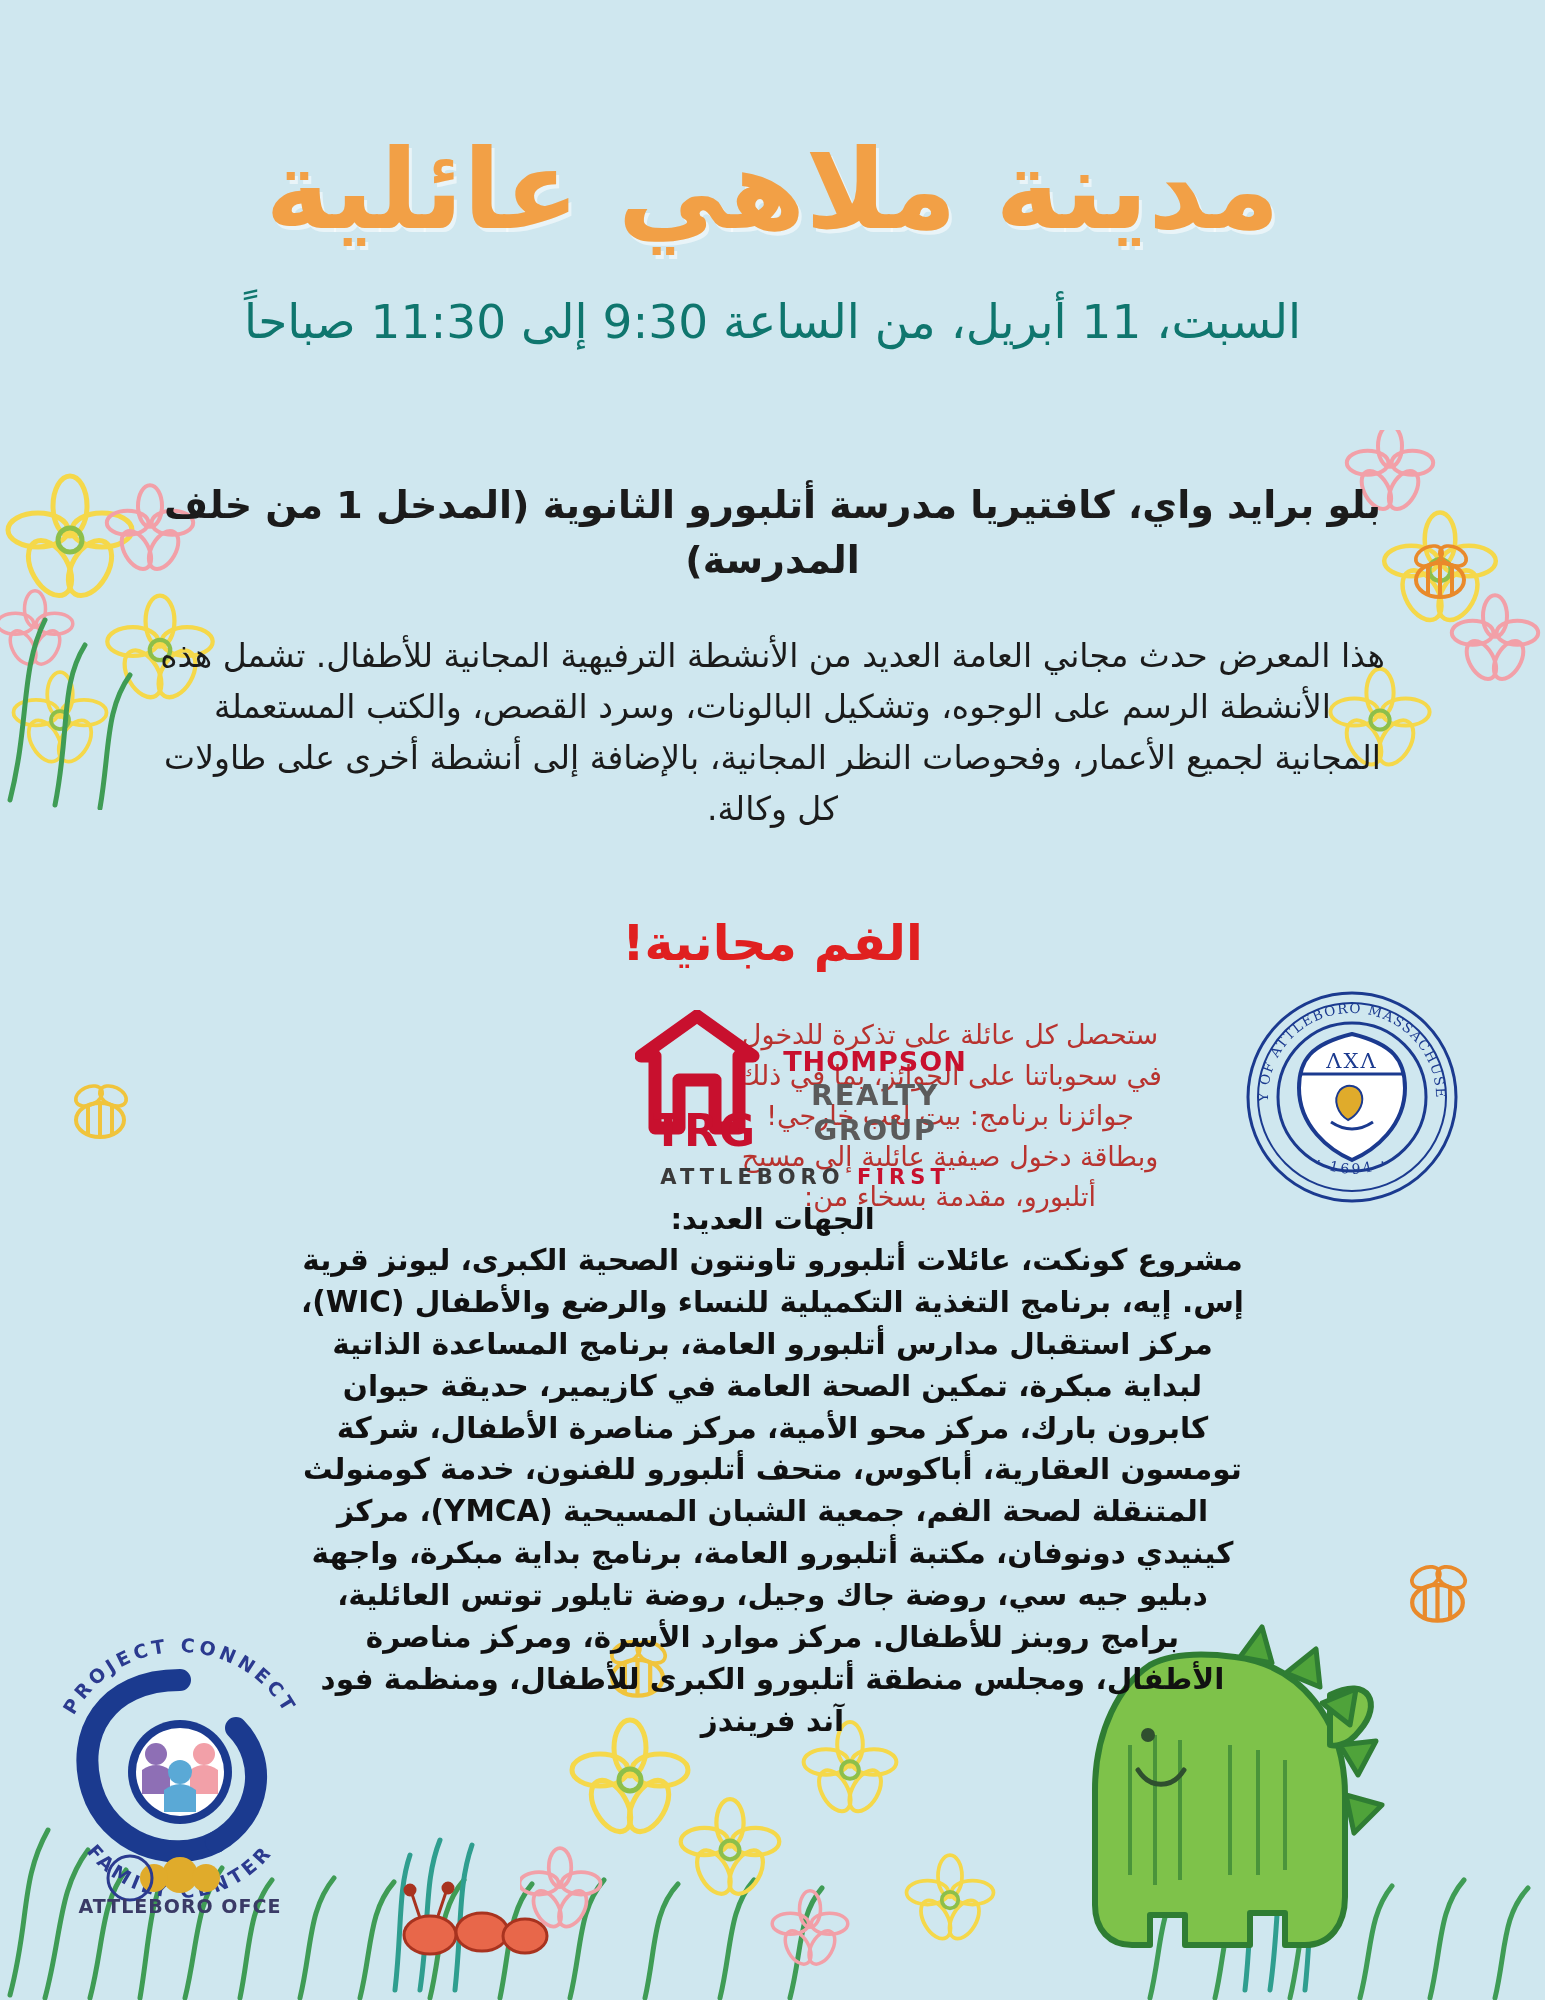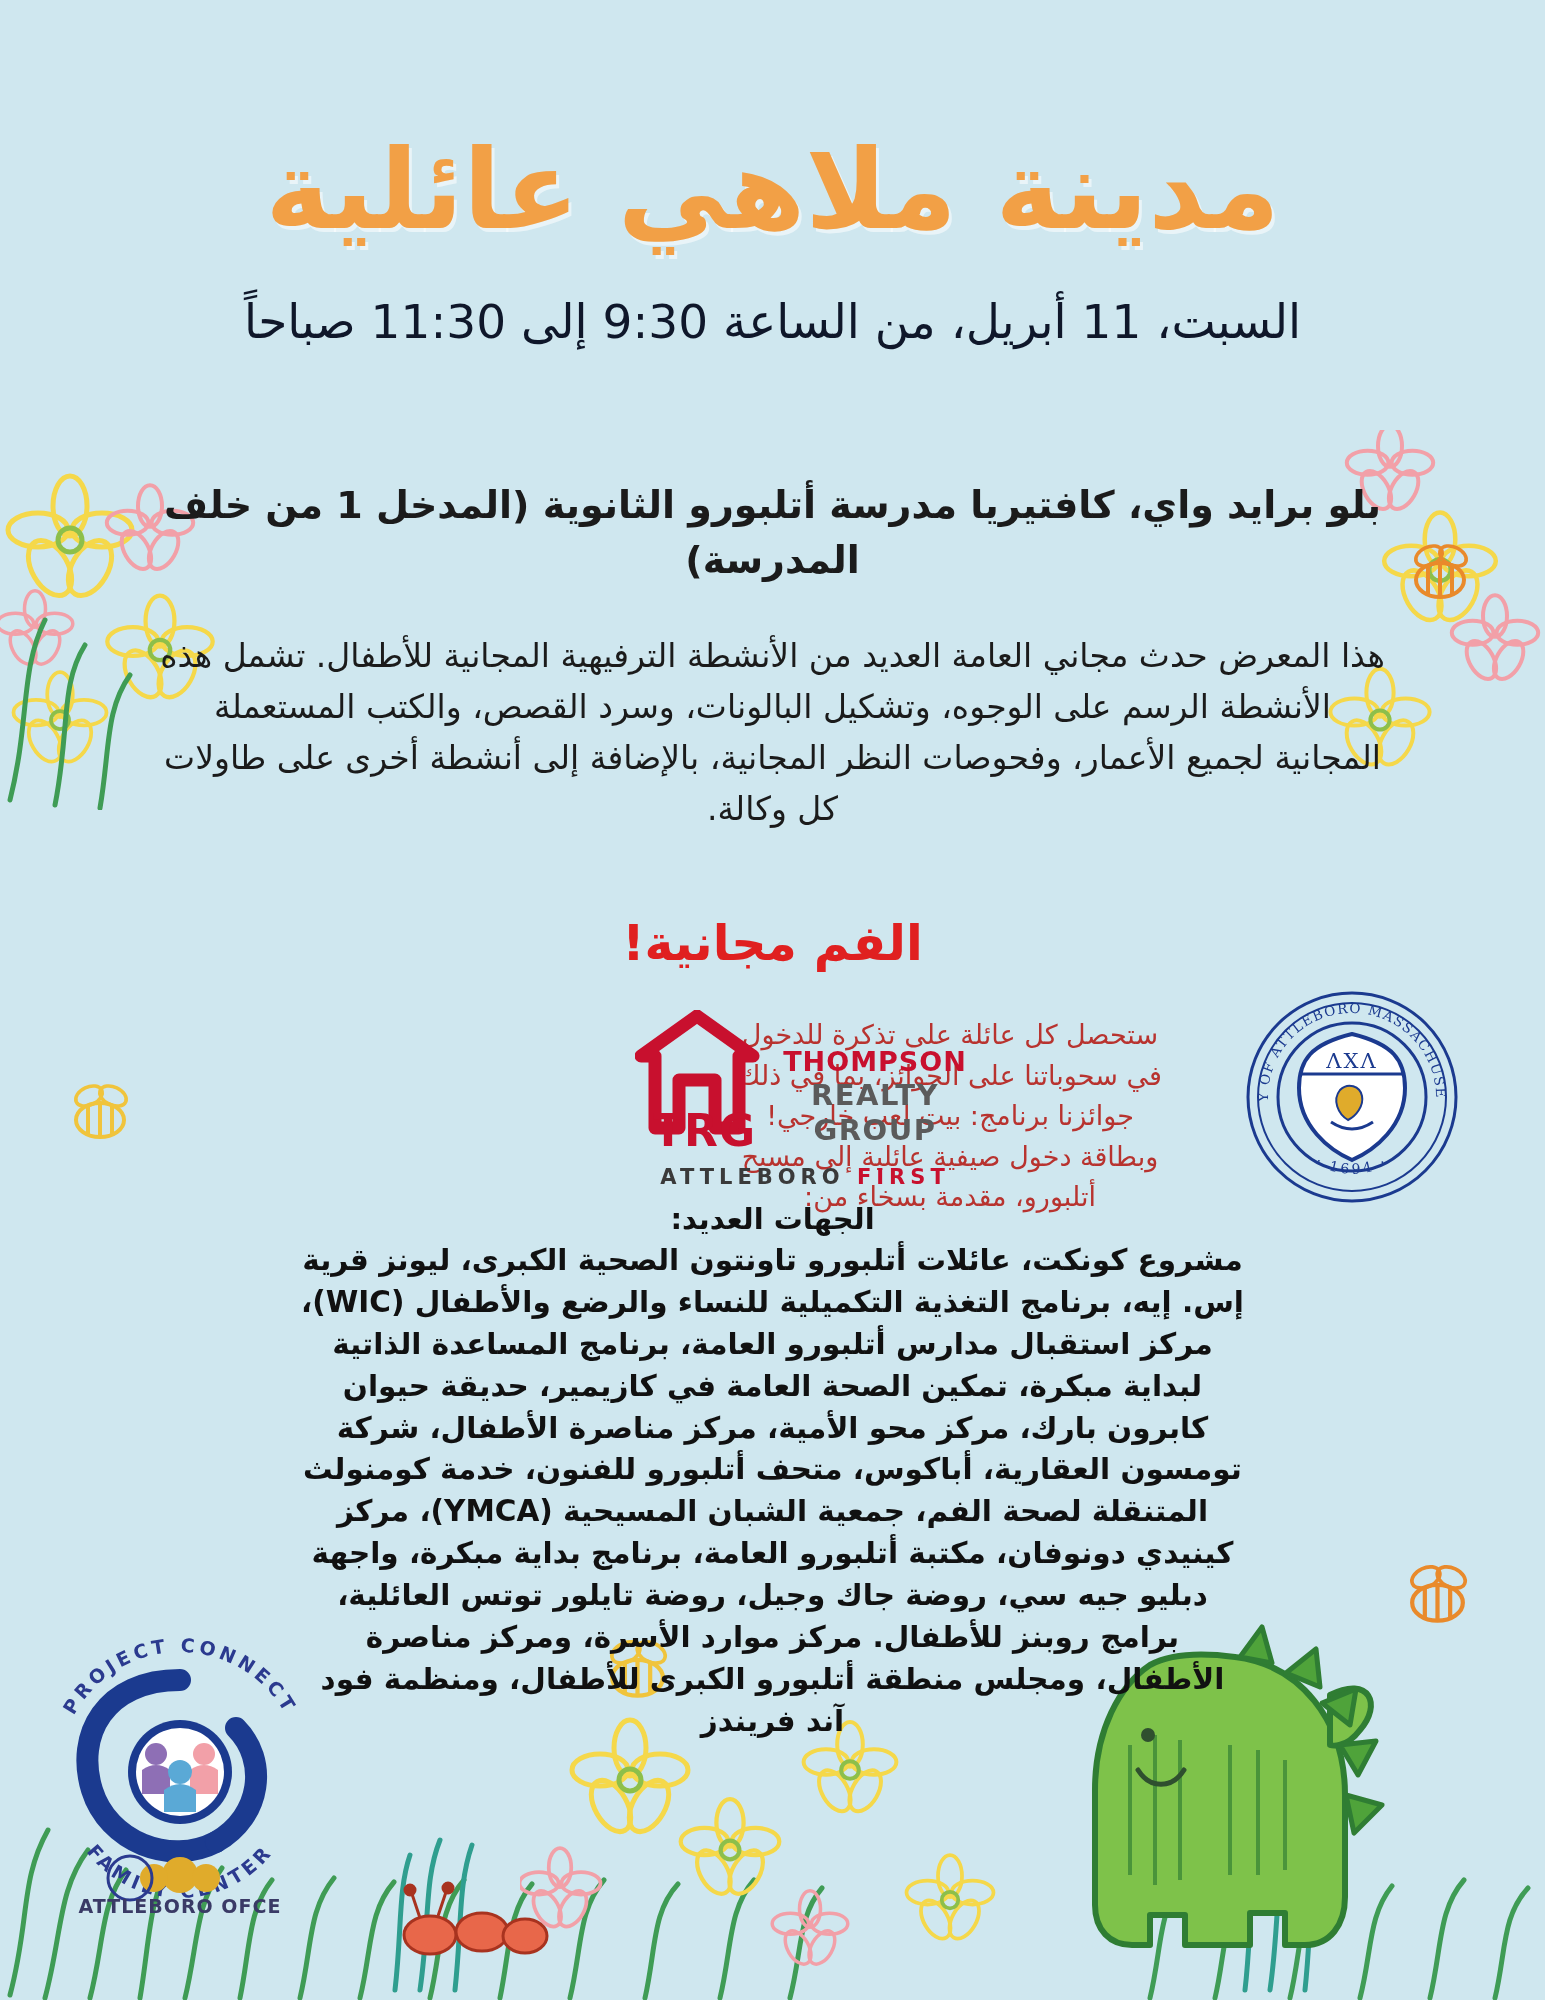--- a/index.html
+++ b/index.html
@@ -49,21 +49,21 @@
     line-height: 1.25;
   }
 
   .datetime {
     position: absolute;
     top: 290px;
     left: 0;
     right: 0;
     text-align: center;
     font-size: 47px;
-    color: #0f172a;
+    color: #0f766e;
     line-height: 1.35;
   }
 
   .venue {
     position: absolute;
     top: 478px;
     left: 90px;
     right: 90px;
     text-align: center;
     font-size: 38px;

